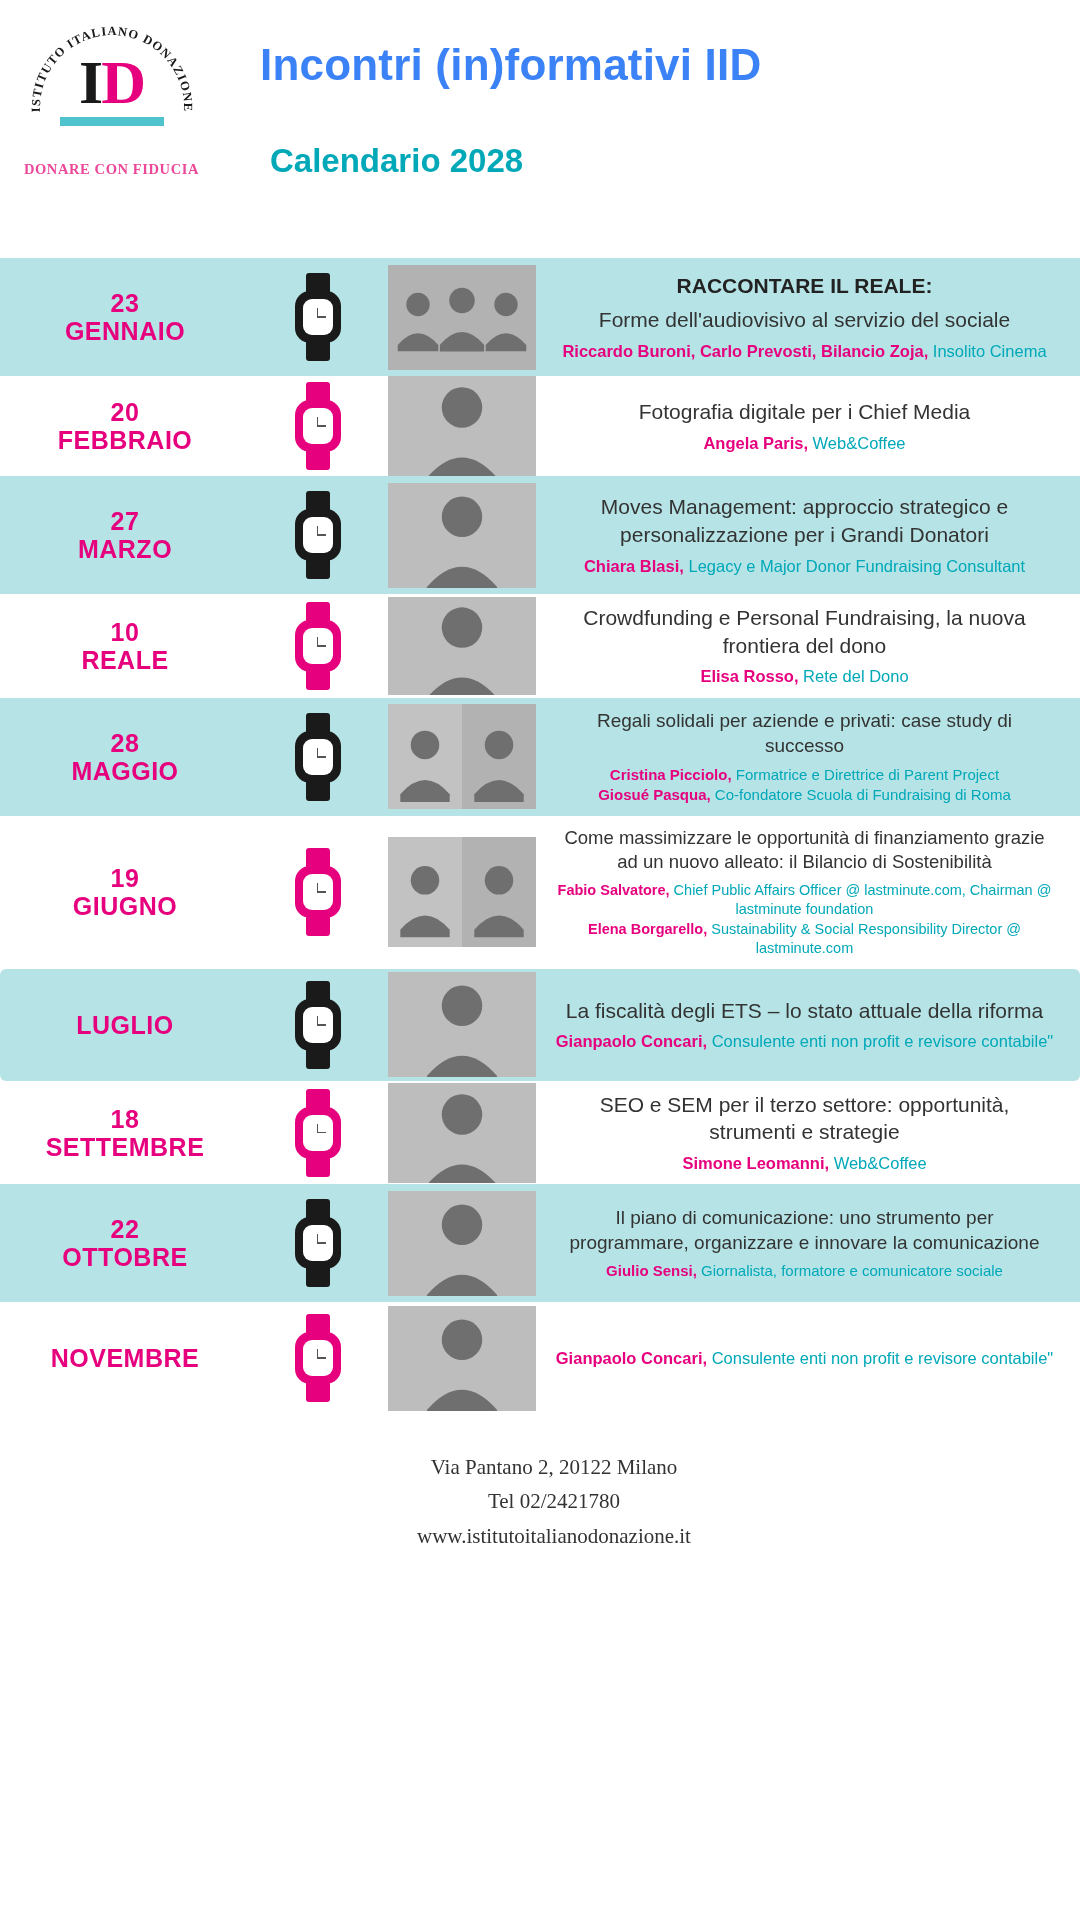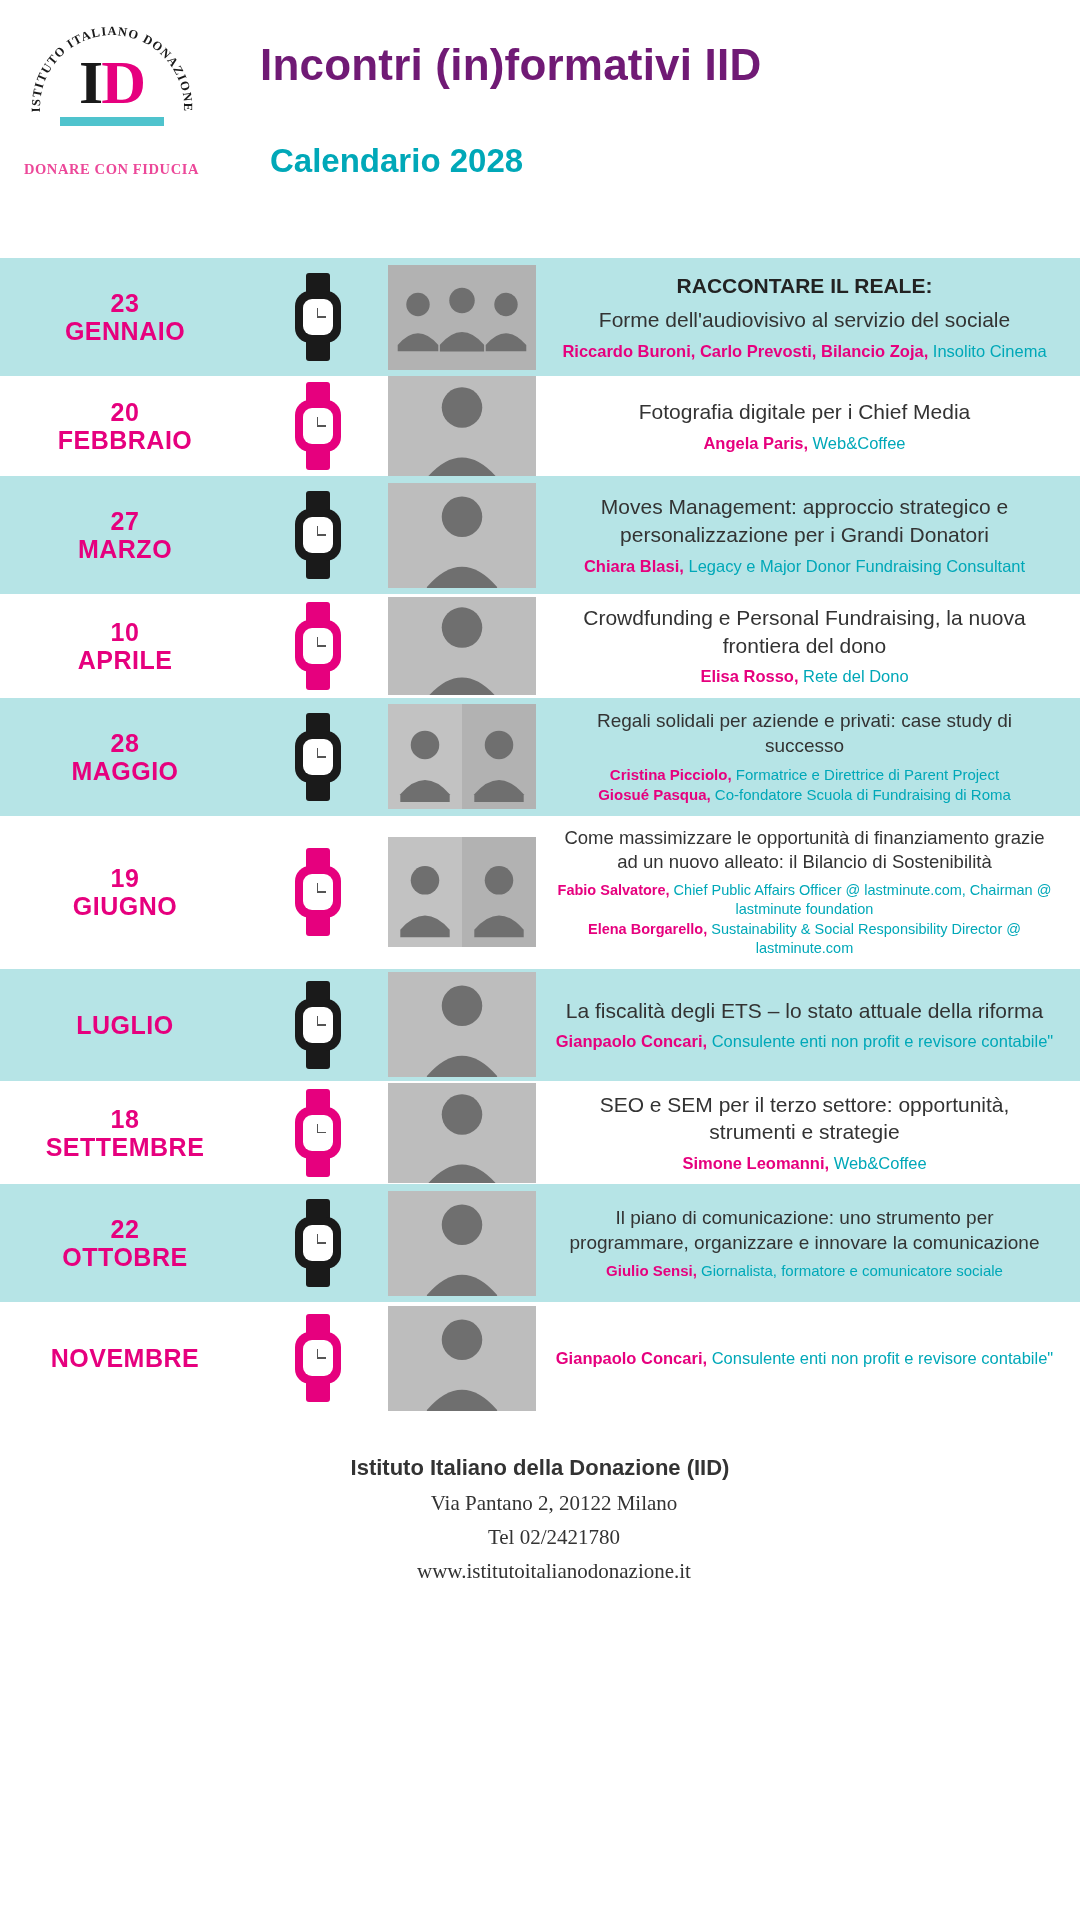--- a/index.html
+++ b/index.html
@@ -69,21 +69,21 @@
     white-space:nowrap;
   }
   .title-box {
     flex:1;
     padding-left:10px;
     padding-top:22px;
   }
   .main-title {
     font-size:44px;
     font-weight:bold;
-    color:#701a75;
+    color:#3b82f6;
     letter-spacing:0.2px;
     margin:0 0 0 45px;
   }
   .sub-title {
     font-size:33px;
     font-weight:bold;
     color:#00a8b8;
     margin:52px 0 0 55px;
   }
 
@@ -346,21 +346,21 @@
         </div>
       </div>
       <div class="text-cell">
         <div class="talk-title">Moves Management: approccio strategico e personalizzazione per i Grandi Donatori</div>
         <div class="speaker"><span class="nm">Chiara Blasi,</span> <span>Legacy e Major Donor Fundraising Consultant</span></div>
       </div>
     </div>
     <div class="row white" style="min-height: 100px;">
       <div class="date-cell">
         <div class="date-day">10</div>
-        <div class="date-month">APRILE</div>
+        <div class="date-month">REALE</div>
       </div>
       <div class="watch-cell">
         <div class="watch">
           <div class="band-top" style="background:#e6007e"></div>
           <div class="band-bot" style="background:#e6007e"></div>
           <div class="case" style="background:#e6007e">
             <div class="face">
               <div class="hand-h"></div>
               <div class="hand-m"></div>
             </div>
@@ -444,21 +444,21 @@
             <path d="M 86.3 92.69999999999999 q 24.7 -28.5 49.4 0 L 135.7 100.3 L 86.3 100.3 Z" fill="#6f6f6f"></path>
           </svg>
         </div>
       </div>
       <div class="text-cell tiny">
         <div class="talk-title">Come massimizzare le opportunità di finanziamento grazie ad un nuovo alleato: il Bilancio di Sostenibilità</div>
         <div class="speaker"><span class="nm">Fabio Salvatore,</span> <span>Chief Public Affairs Officer @ lastminute.com, Chairman @ lastminute foundation</span></div>
         <div class="speaker"><span class="nm">Elena Borgarello,</span> <span>Sustainability &amp; Social Responsibility Director @ lastminute.com</span></div>
       </div>
     </div>
-    <div class="row teal" style="min-height: 112px;">
+    <div class="row teal" style="min-height: 112px; border-radius: 6px;">
       <div class="date-cell">
         <div class="date-month">LUGLIO</div>
       </div>
       <div class="watch-cell">
         <div class="watch">
           <div class="band-top" style="background:#1a1a1a"></div>
           <div class="band-bot" style="background:#1a1a1a"></div>
           <div class="case" style="background:#1a1a1a">
             <div class="face">
               <div class="hand-h"></div>
@@ -568,17 +568,16 @@
           </svg>
         </div>
       </div>
       <div class="text-cell">
         <div class="speaker"><span class="nm">Gianpaolo Concari,</span> <span>Consulente enti non profit e revisore contabile"</span></div>
       </div>
     </div>
   </div>
 
 <div class="footer">
-  <div class="org">Istituto Italiano della Donazione (IID)</div>
   <div class="line">Via Pantano 2, 20122 Milano</div>
   <div class="line">Tel 02/2421780</div>
   <div class="line">www.istitutoitalianodonazione.it</div>
 </div>
 
 </body></html>

